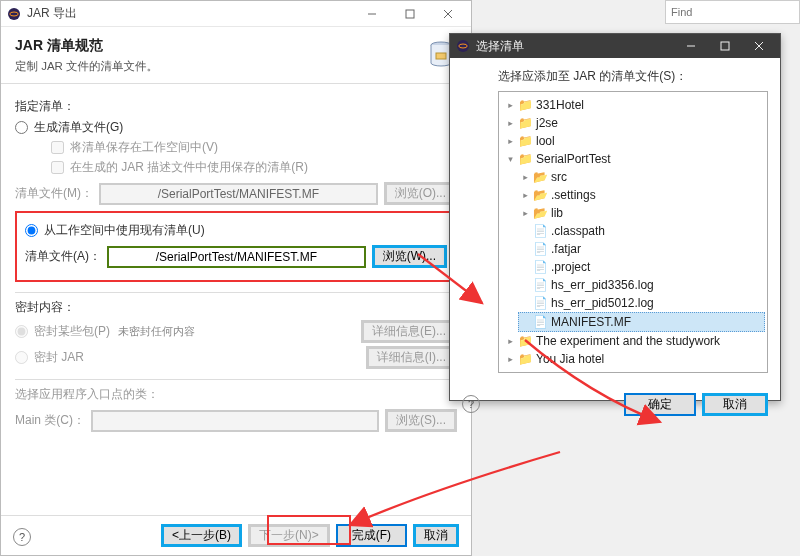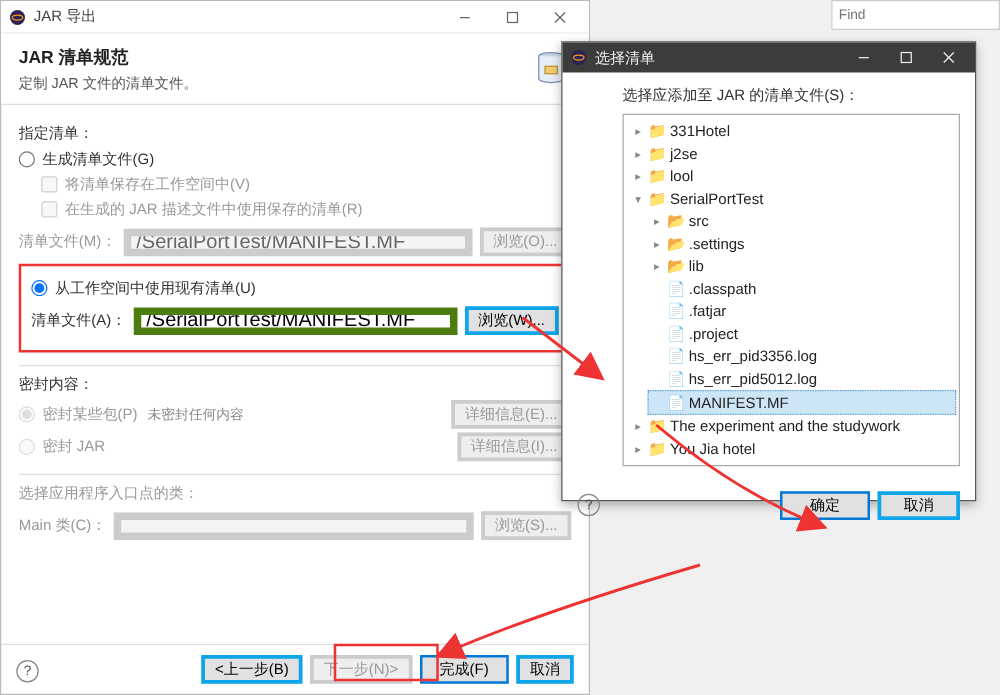--- a/index.html
+++ b/index.html
@@ -22,27 +22,27 @@
   .banner-left { flex:1; }
   .banner h1 { margin: 0 0 4px 0; font-size: 14px; font-weight: bold; color: #222;}
   .banner p { margin: 0; font-size: 11.5px; color: #555; }
   .jaricon { width: 40px; height: 40px; }
 
   .content { flex: 1; padding: 8px 14px; overflow: hidden; }
   .section-label { font-size: 12px; color: #333; margin: 6px 0 4px 0; }
 
   .radio-row, .check-row { display: flex; align-items: center; margin: 3px 0; font-size: 12px; }
   .radio-row input, .check-row input { margin: 0 6px 0 0; }
-  .indent { margin-left: 18px; }
+  .indent { margin-left: 36px; }
   .muted { color: #999; }
   .muted input[type=radio] { filter: grayscale(1); opacity: .7;}
 
   .field-row { display: flex; align-items: center; margin: 6px 0; gap: 6px; }
   .field-row label { white-space: nowrap; }
-  .field-row input[type=text] { flex: 1; height: 22px; border: 6px solid #4d7c0f; background: #fff; padding: 0 4px; font-size: 16px; }
+  .field-row input[type=text] { flex: 1; height: 22px; border: 2px solid #4d7c0f; background: #fff; padding: 0 4px; font-size: 12px; text-align: center; }
   .field-row input[disabled] { background: #f4f4f4; border-color: #ccc; color:#666;}
   .btn { height: 23px; padding: 0 8px; border: 3px solid #0ea5e9; background: #e1e1e1; font-size: 12px; cursor: pointer; white-space:nowrap;}
   .btn[disabled] { color: #999; background: #eee; border-color:#ccc; cursor:default;}
   .btn.primary { border: 2px solid #0078d7; padding: 0 14px;}
 
   .red-box { border: 2px solid #e33; padding: 6px 8px; margin: 6px 0 4px 0; }
 
   .divider { border-top: 1px solid #ddd; margin: 10px 0 6px 0; }
 
   .right-note { font-size: 11px; color: #888; margin-left: 8px;}

